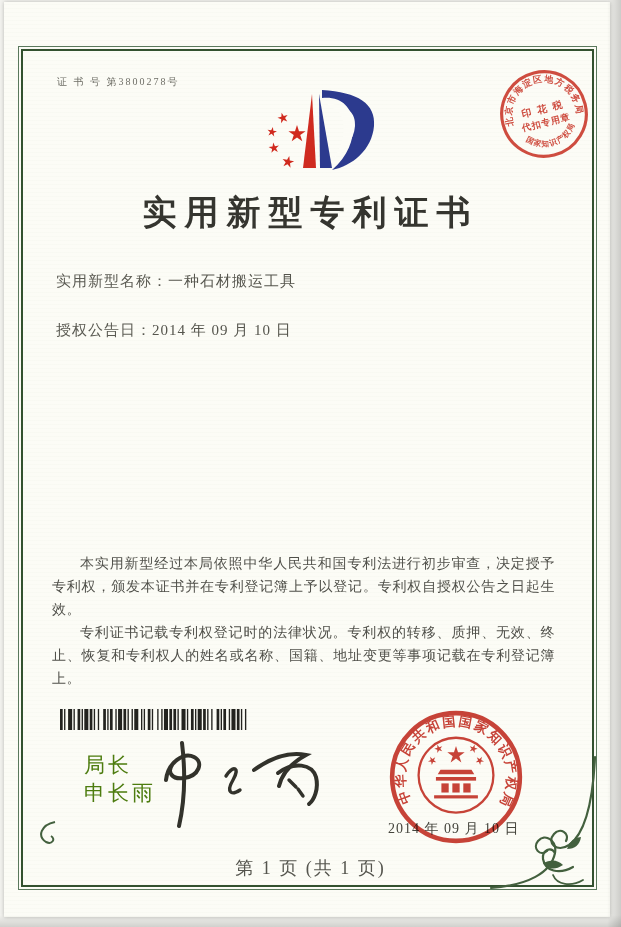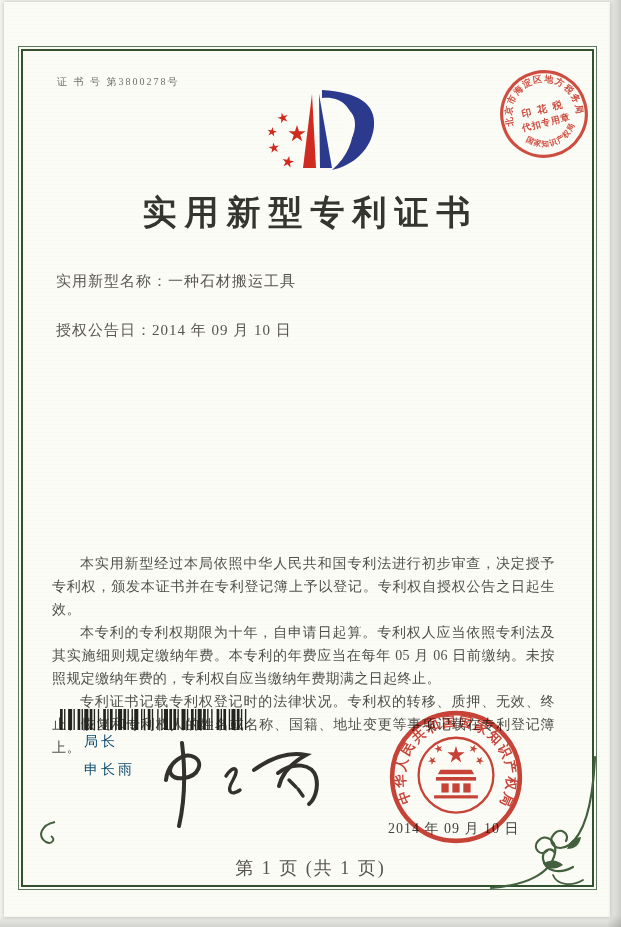--- a/index.html
+++ b/index.html
@@ -20,21 +20,21 @@
   .title{position:absolute;left:0;top:190px;width:100%;text-align:center;
          font-size:34px;font-weight:bold;letter-spacing:8px;color:#35352f;}
   .fields{position:absolute;left:56px;top:270px;width:505px;font-size:15px;color:#5a5a52;}
   .field-row{margin-bottom:27px;line-height:22px;letter-spacing:1px;}
   .field-row .lab{color:#5a5a52;}
   .field-row .val{color:#55554d;}
   .paras{position:absolute;left:52px;top:540px;width:503px;font-size:14px;line-height:23px;
          color:#50504a;text-align:justify;letter-spacing:.4px;margin-top:12px;}
   .paras p{margin:0;text-indent:2em;}
   .barcode{position:absolute;left:58px;top:707px;width:194px;height:26px;}
-  .officer{position:absolute;left:84px;top:728px;font-size:14px;color:#0c4a6e;letter-spacing:3px;line-height:28px;}
+  .officer{position:absolute;left:84px;top:751px;font-size:21px;color:#4d7c0f;letter-spacing:3px;line-height:28px;}
   .signature{position:absolute;left:138px;top:736px;width:205px;height:98px;}
   .footer{position:absolute;left:0;top:856px;width:100%;text-align:center;font-size:18px;
           color:#55554e;letter-spacing:2px;}
   .tax-seal{position:absolute;left:490px;top:60px;width:108px;height:108px;
             transform:rotate(-14deg);mix-blend-mode:multiply;opacity:.9;}
   .office-seal{position:absolute;left:383px;top:704px;width:146px;height:146px;
             mix-blend-mode:multiply;opacity:.92;}
   .seal-date{position:absolute;left:388px;top:820px;width:160px;font-size:14px;
             color:#45453d;letter-spacing:1px;}
   .flourish-br{position:absolute;right:18px;bottom:32px;width:120px;height:150px;}
@@ -75,21 +75,20 @@
     <div class="field-row">
       <span class="lab">实用新型名称：</span><span class="val">一种石材搬运工具</span>
     </div>
     <div class="field-row">
       <span class="lab">授权公告日：</span><span class="val">2014 年 09 月 10 日</span>
     </div>
   </div>
 
   <div class="paras">
     <p>本实用新型经过本局依照中华人民共和国专利法进行初步审查，决定授予专利权，颁发本证书并在专利登记簿上予以登记。专利权自授权公告之日起生效。</p>
-    <p>本专利的专利权期限为十年，自申请日起算。专利权人应当依照专利法及其实施细则规定缴纳年费。本专利的年费应当在每年 05 月 06 日前缴纳。未按照规定缴纳年费的，专利权自应当缴纳年费期满之日起终止。</p>
     <p>专利证书记载专利权登记时的法律状况。专利权的转移、质押、无效、终止、恢复和专利权人的姓名或名称、国籍、地址变更等事项记载在专利登记簿上。</p>
   </div>
 
   <div class="barcode">
     <svg id="barcode-svg" width="194" height="26" viewBox="0 0 194 26">
         <rect x="2.00" y="2" width="2.70" height="21" fill="#23231f"></rect>
         <rect x="6.05" y="2" width="1.35" height="21" fill="#23231f"></rect>
         <rect x="10.10" y="2" width="4.05" height="21" fill="#23231f"></rect>
         <rect x="15.50" y="2" width="1.35" height="21" fill="#23231f"></rect>
         <rect x="19.55" y="2" width="2.70" height="21" fill="#23231f"></rect>

